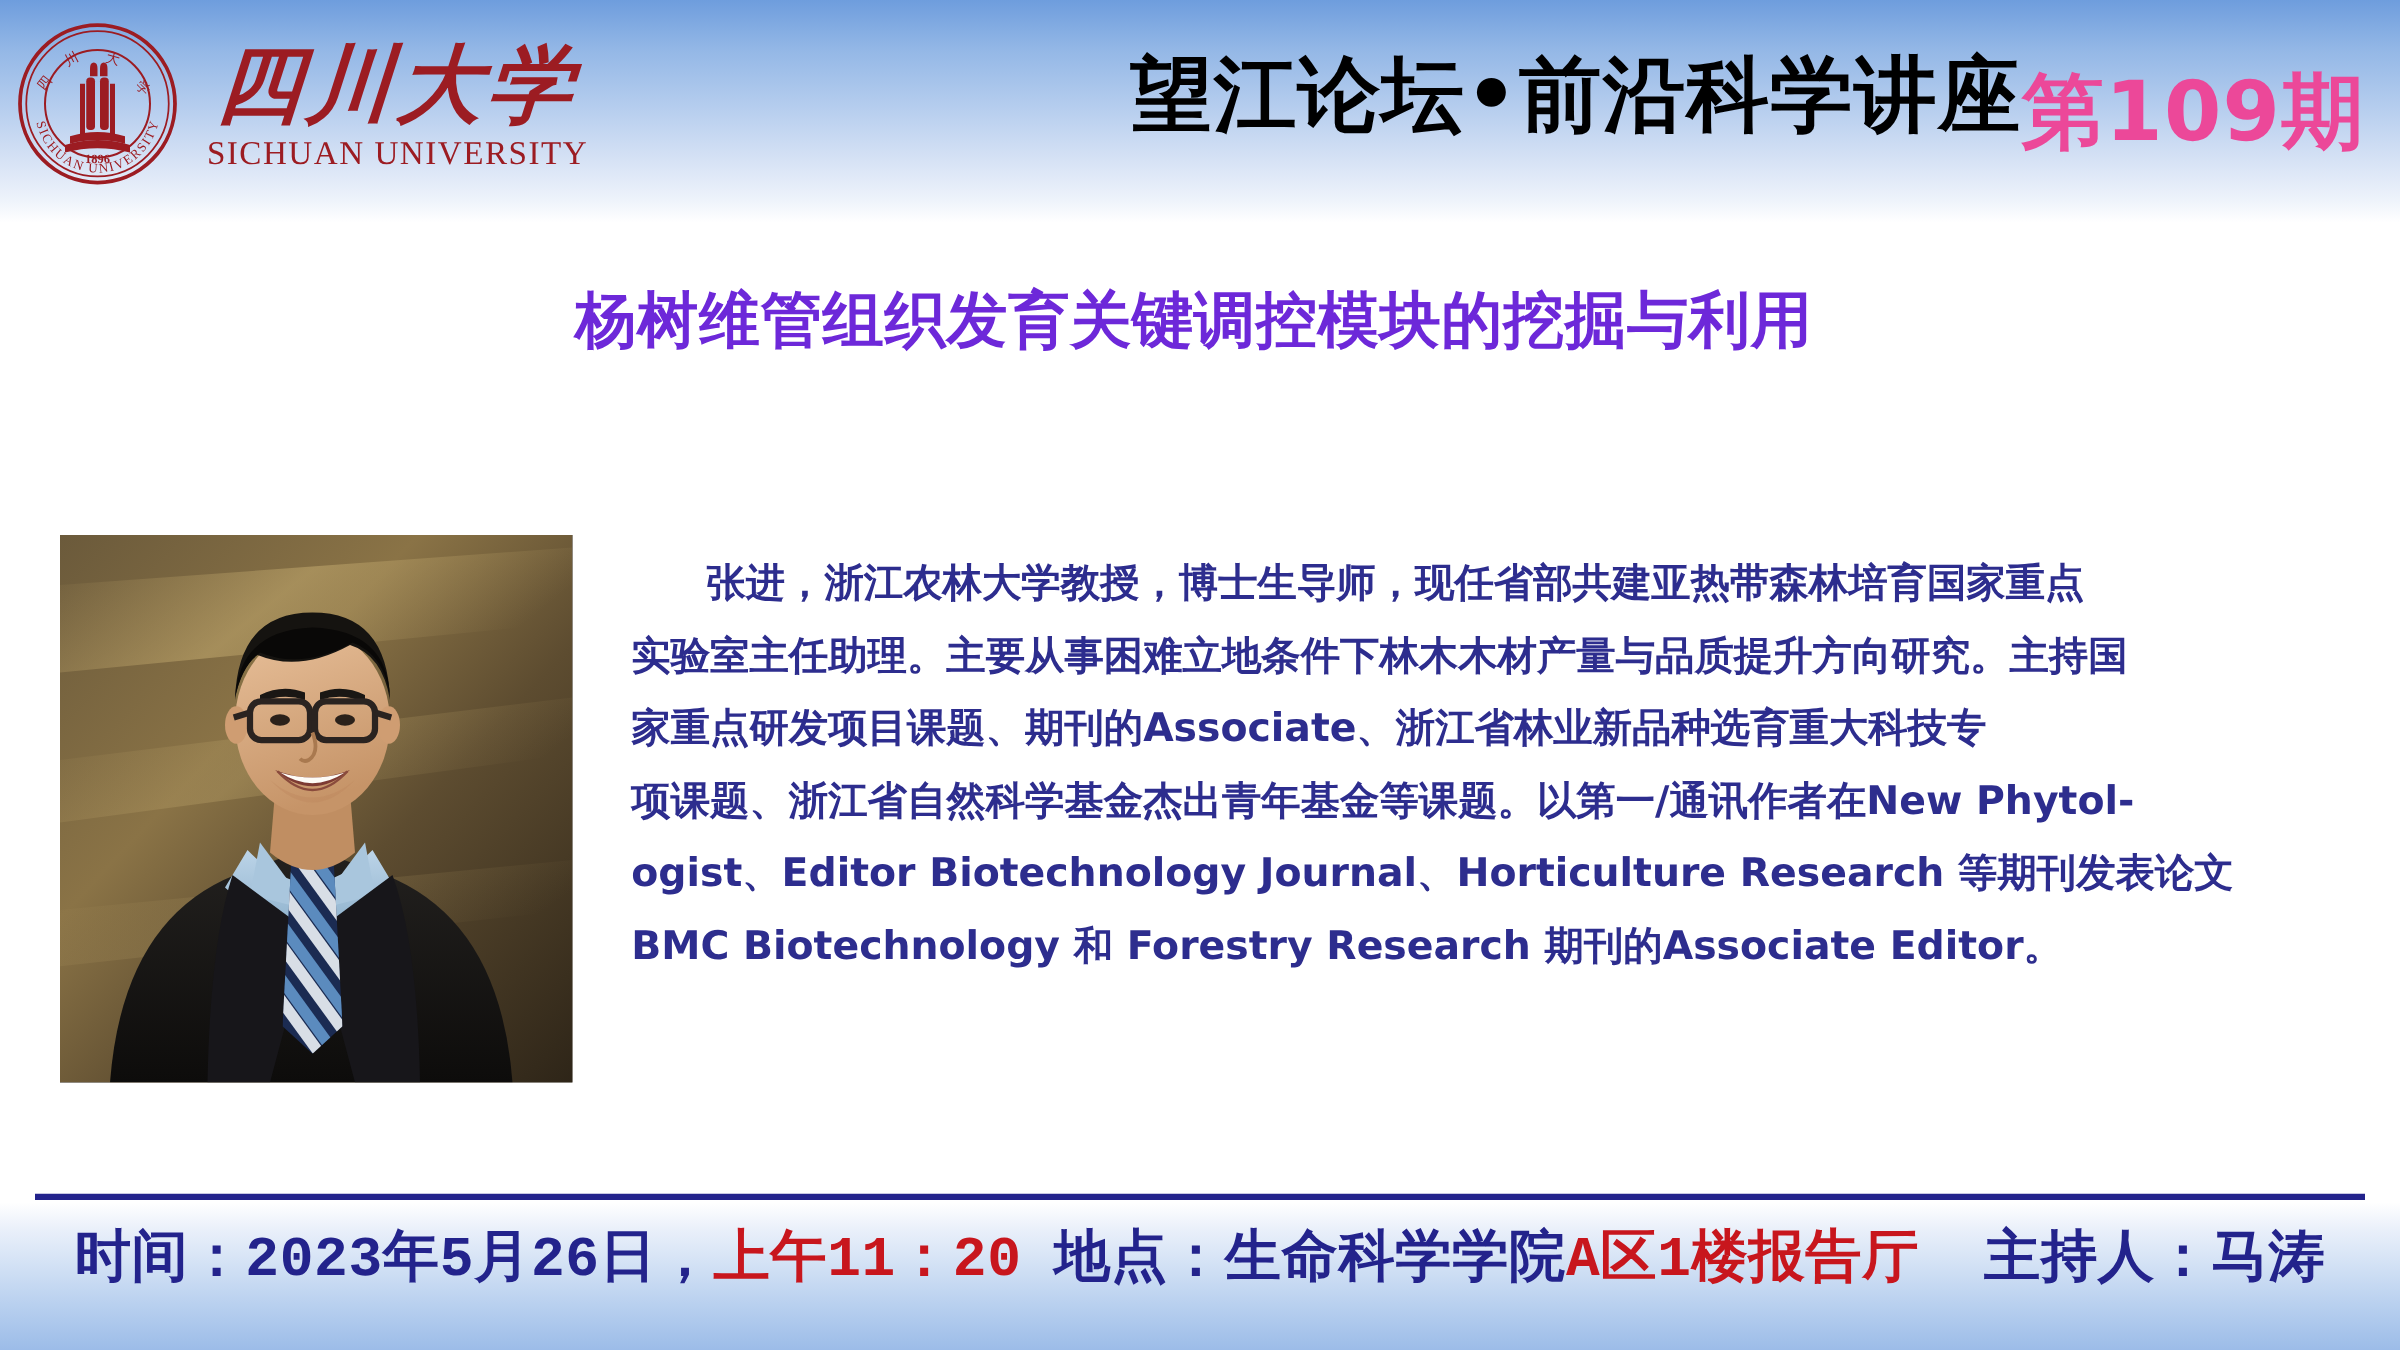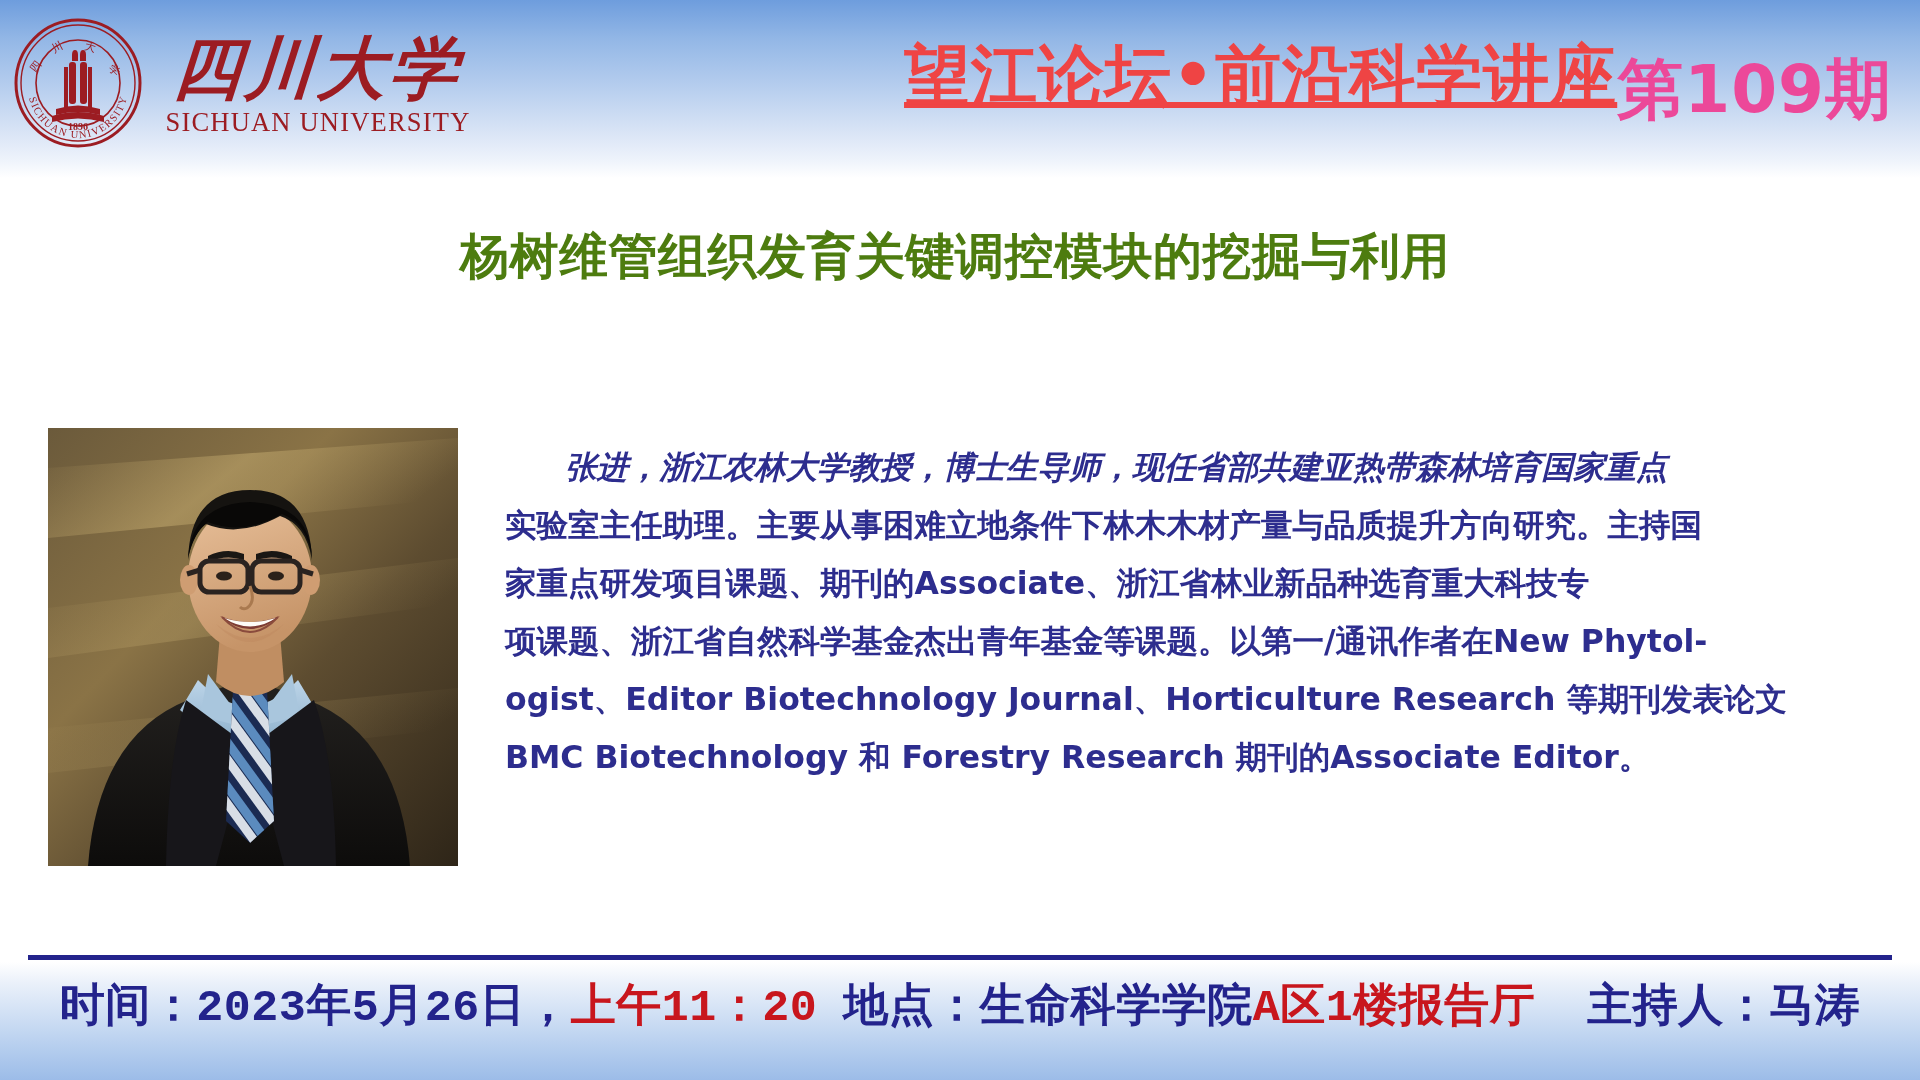--- a/index.html
+++ b/index.html
@@ -110,34 +110,34 @@
     padding-right: 16px;
     white-space: nowrap;
   }
   .header-title span {
     font-family: "DejaVu Sans", sans-serif;
     font-weight: 700;
     font-size: 66px;
     line-height: 1;
     letter-spacing: 1px;
   }
-  .ht-blue { color: #ef4444; text-decoration: underline; }
+  .ht-blue { color: #000000; }
   .ht-red  { color: #ec4899; margin-top: 28px; }
 
   
   .lecture-title {
     position: absolute;
     left: 460px; top: 228px;
     width: 1420px;
     white-space: nowrap;
     font-family: "DejaVu Sans", sans-serif;
     font-weight: 700;
     font-size: 49px;
     line-height: 1.18;
-    color: #4d7c0f;
+    color: #6d28d9;
     letter-spacing: 0.5px;
   }
 
   
   .speaker-line {
     position: absolute;
     left: 460px; top: 318px;
     width: 900px;
     white-space: nowrap;
     font-family: "DejaVu Sans", sans-serif;
@@ -165,21 +165,21 @@
     left: 505px; top: 438px;
     width: 1400px;
     font-family: "DejaVu Sans", sans-serif;
     font-weight: 700;
     font-size: 31.5px;
     line-height: 58px;
     color: #2d2d8e;
     letter-spacing: 0px;
   }
   .bio .bio-line { white-space: nowrap; }
-  .bio .bio-line:first-child { text-indent: 60px; font-style: italic; }
+  .bio .bio-line:first-child { text-indent: 60px; }
 
   
   .divider {
     position: absolute;
     left: 28px;
     top: 955px;
     width: 1864px;
     height: 5px;
     background: #23238c;
   }

